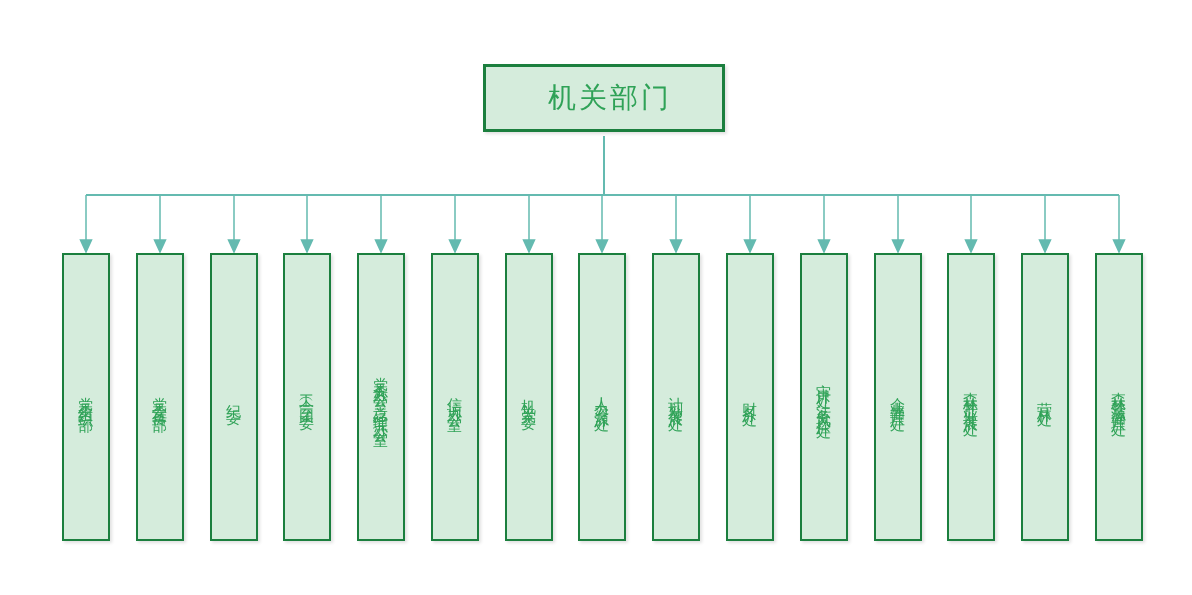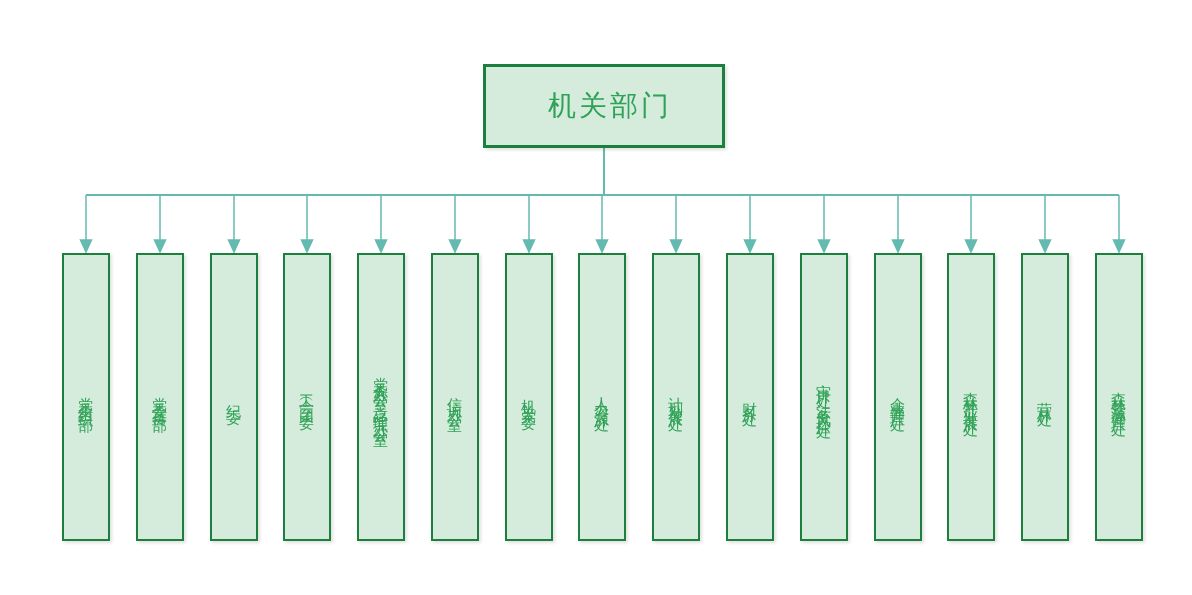--- a/index.html
+++ b/index.html
@@ -22,21 +22,21 @@
     position: absolute;
     left: 0; top: 0;
     width: 1192px; height: 595px;
     pointer-events: none;
   }
   .connector { stroke: var(--connector); stroke-width: 2; fill: none; }
   .arrow { stroke: var(--connector); stroke-width: 1.5; fill: var(--connector); }
   .root-node {
     position: absolute;
     left: 483px; top: 64px;
-    width: 242px; height: 84px;
+    width: 242px; height: 68px;
     background: var(--box-fill);
     border: 3px solid var(--box-border);
     box-shadow: 2px 2px 3px rgba(0,0,0,0.12);
     display: flex; align-items: center; justify-content: center; padding-left: 12px;
   }
   .root-label {
     color: var(--text-color);
     font-size: 28px;
     letter-spacing: 3px;
     white-space: nowrap;

